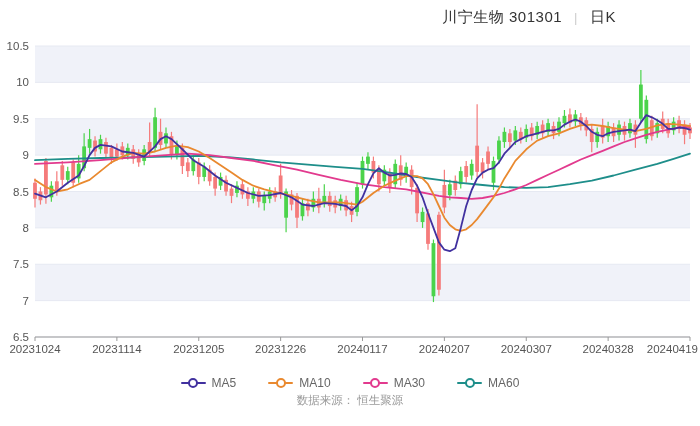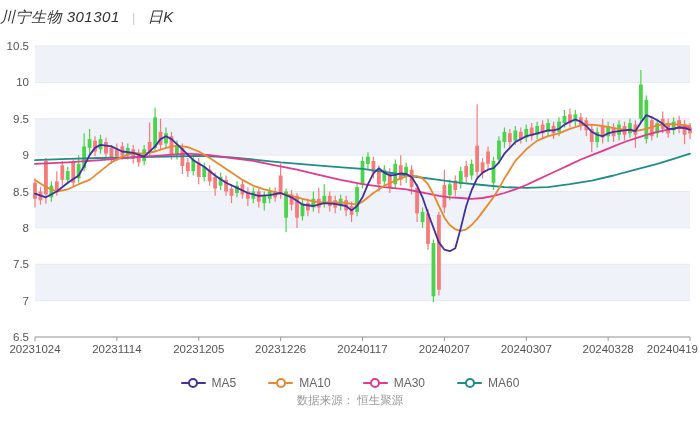--- a/index.html
+++ b/index.html
@@ -1,22 +1,22 @@
 <!DOCTYPE html>
 <html><head>
 <meta charset="utf-8">
 <style>
   html,body{margin:0;padding:0;}
   body{
     width:700px;height:426px;background:#ffffff;position:relative;overflow:hidden;
     font-family:"Liberation Sans","DejaVu Sans",sans-serif;
   }
   .title{
-    position:absolute;top:8px;left:0;width:616px;text-align:left;
-    font-size:15px;color:#333;letter-spacing:.5px;font-style:italic;
+    position:absolute;top:8px;left:0;width:616px;text-align:right;
+    font-size:15px;color:#333;letter-spacing:.5px;
   }
   .title .sep{color:#ccc;margin:0 12px;font-size:13px;}
   #kchart{position:absolute;top:0;left:0;}
   #kchart text{font-family:"Liberation Sans","DejaVu Sans",sans-serif;}
   .legend{
     position:absolute;top:375px;left:0;width:700px;height:16px;
     display:flex;justify-content:center;align-items:center;gap:32px;
   }
   .legend-item{display:flex;align-items:center;gap:6px;cursor:pointer;}
   .legend-icon{position:relative;width:25px;height:12px;display:inline-block;}

